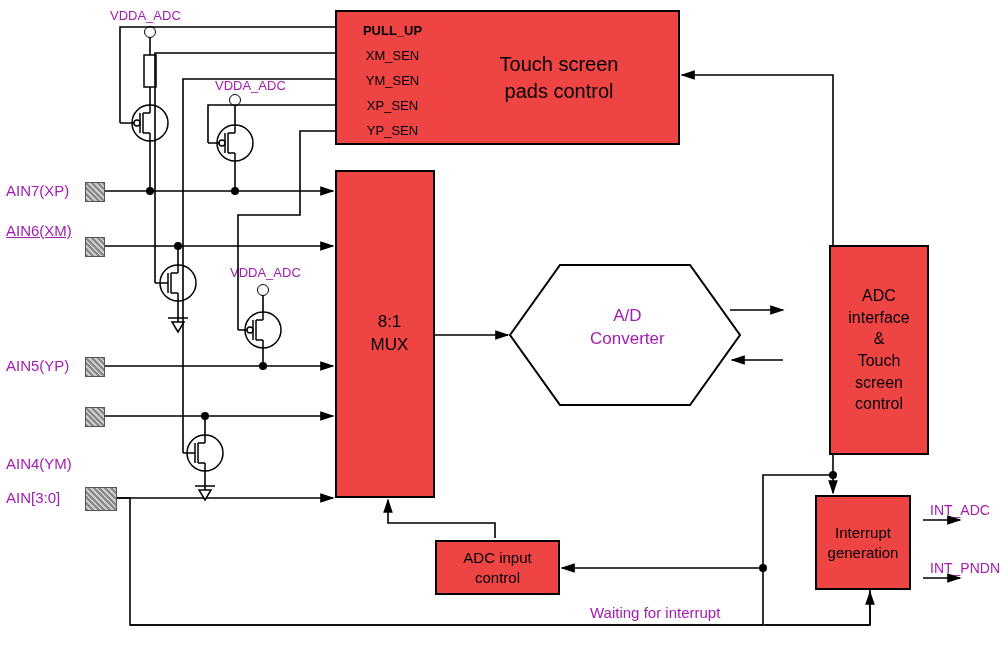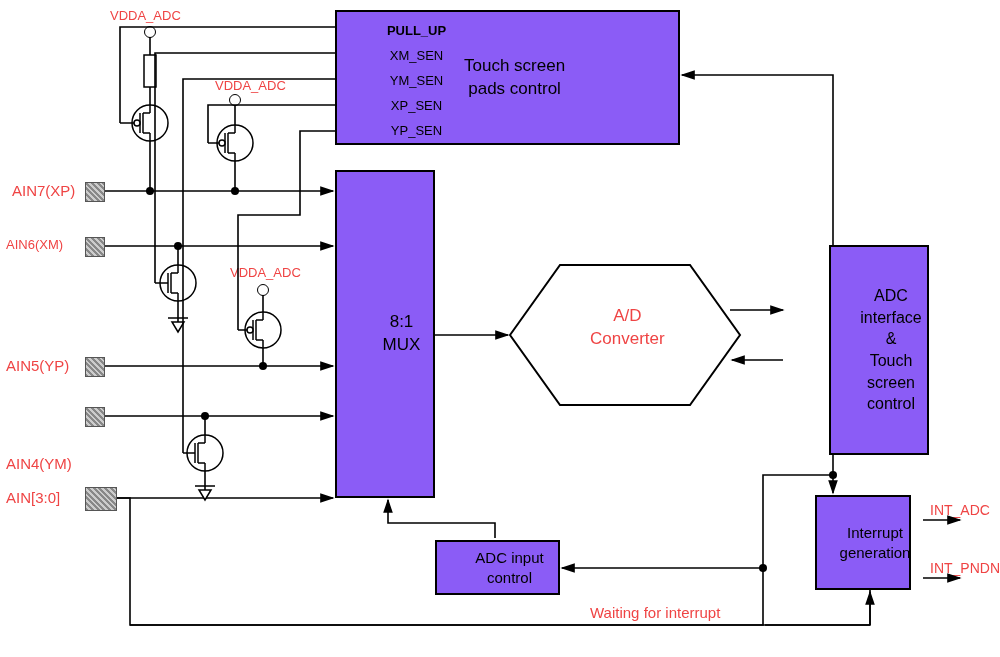--- a/index.html
+++ b/index.html
@@ -10,32 +10,31 @@
   }
   .canvas {
     position: relative;
     width: 1000px;
     height: 657px;
     background: #fff;
   }
   .block {
     position: absolute;
     border: 2px solid #000;
-    background: #8b5cf6;
+    background: #ef4444;
     display: flex;
     align-items: center;
     justify-content: center;
     text-align: center;
     box-sizing: border-box;
-    padding-left: 24px;
   }
   .txt {
     position: absolute;
     font-size: 14px;
-    color: #ef4444;
+    color: #a21caf;
     white-space: nowrap;
   }
   .txt-sm {
     font-size: 13px;
   }
   .txt-b { font-weight: bold; }
   .pad {
     position: absolute;
     width: 18px;
     height: 18px;
@@ -79,21 +78,21 @@
 
   <div class="block" style="left:335px; top:10px; width:345px; height:135px;">
     <div style="display:flex; width:100%; height:100%;">
       <div style="width:95px; padding:6px 0 0 8px; display:flex; flex-direction:column; justify-content:space-around; font-size:13px;">
         <span class="txt-b">PULL_UP</span>
         <span>XM_SEN</span>
         <span>YM_SEN</span>
         <span>XP_SEN</span>
         <span>YP_SEN</span>
       </div>
-      <div style="flex:1; display:flex; align-items:center; font-size:17px; line-height:1.35;">
+      <div style="flex:1; display:flex; align-items:center; justify-content:center; font-size:20px; line-height:1.35;">
         <span style="white-space:pre-line;">Touch screen
 pads control</span>
       </div>
     </div>
   </div>
 
   <div class="block" style="left:335px; top:170px; width:100px; height:328px; font-size:17px; line-height:1.35;">
     <span style="white-space:pre-line;margin-left:9px;">8:1
 MUX</span>
   </div>
@@ -125,24 +124,24 @@
 
   <div class="block" style="left:815px; top:495px; width:96px; height:95px; font-size:15px; line-height:1.3;">
     <span style="white-space:pre-line;">Interrupt
 generation</span>
   </div>
 
   <div class="txt txt-sm" style="left:110px; top:8px;">VDDA_ADC</div>
   <div class="txt txt-sm" style="left:215px; top:78px;">VDDA_ADC</div>
   <div class="txt txt-sm" style="left:230px; top:265px;">VDDA_ADC</div>
 
-  <div class="txt" style="left:12px; top:182px; font-size:15px;text-align:center;">AIN7(XP)</div>
+  <div class="txt" style="left:6px; top:182px; font-size:15px;text-align:center;">AIN7(XP)</div>
   <div class="pad" style="left:85px; top:182px;"></div>
 
-  <div class="txt" style="left:6px; top:237px; font-size:13px;">AIN6(XM)</div>
+  <div class="txt" style="left:6px; top:222px; font-size:15px;text-decoration:underline;">AIN6(XM)</div>
   <div class="pad" style="left:85px; top:237px;"></div>
 
   <div class="txt" style="left:6px; top:357px; font-size:15px;">AIN5(YP)</div>
   <div class="pad" style="left:85px; top:357px;"></div>
 
   <div class="txt" style="left:6px; top:407px; font-size:15px;margin-top:48px;">AIN4(YM)</div>
   <div class="pad" style="left:85px; top:407px;"></div>
 
   <div class="txt" style="left:6px; top:489px; font-size:15px;">AIN[3:0]</div>
   <div class="pad2" style="left:85px; top:487px;"></div>

